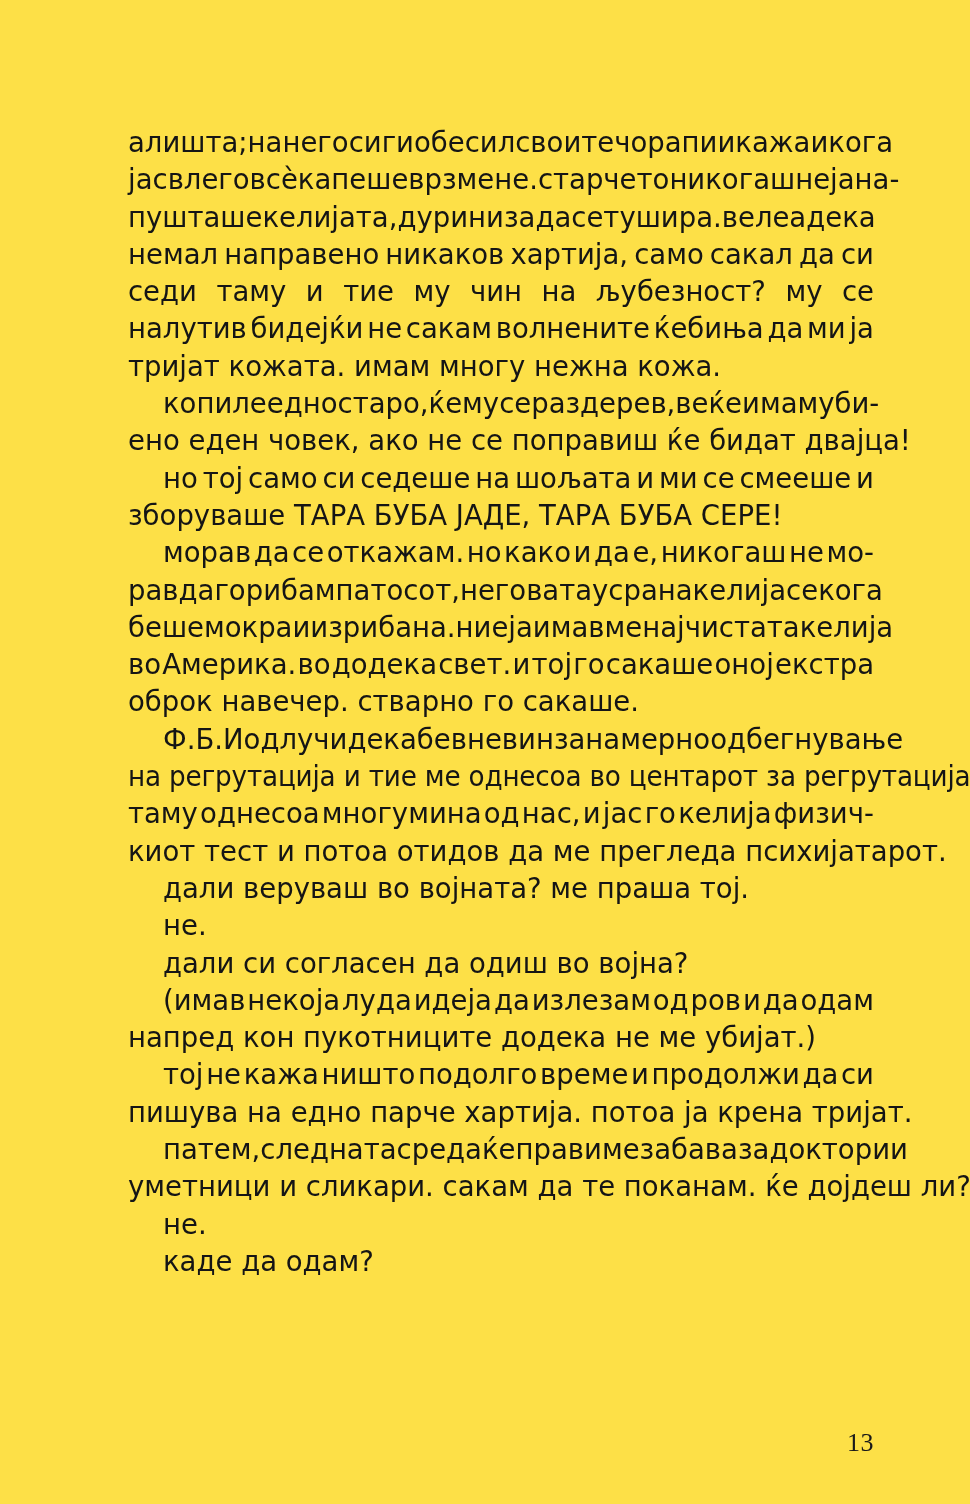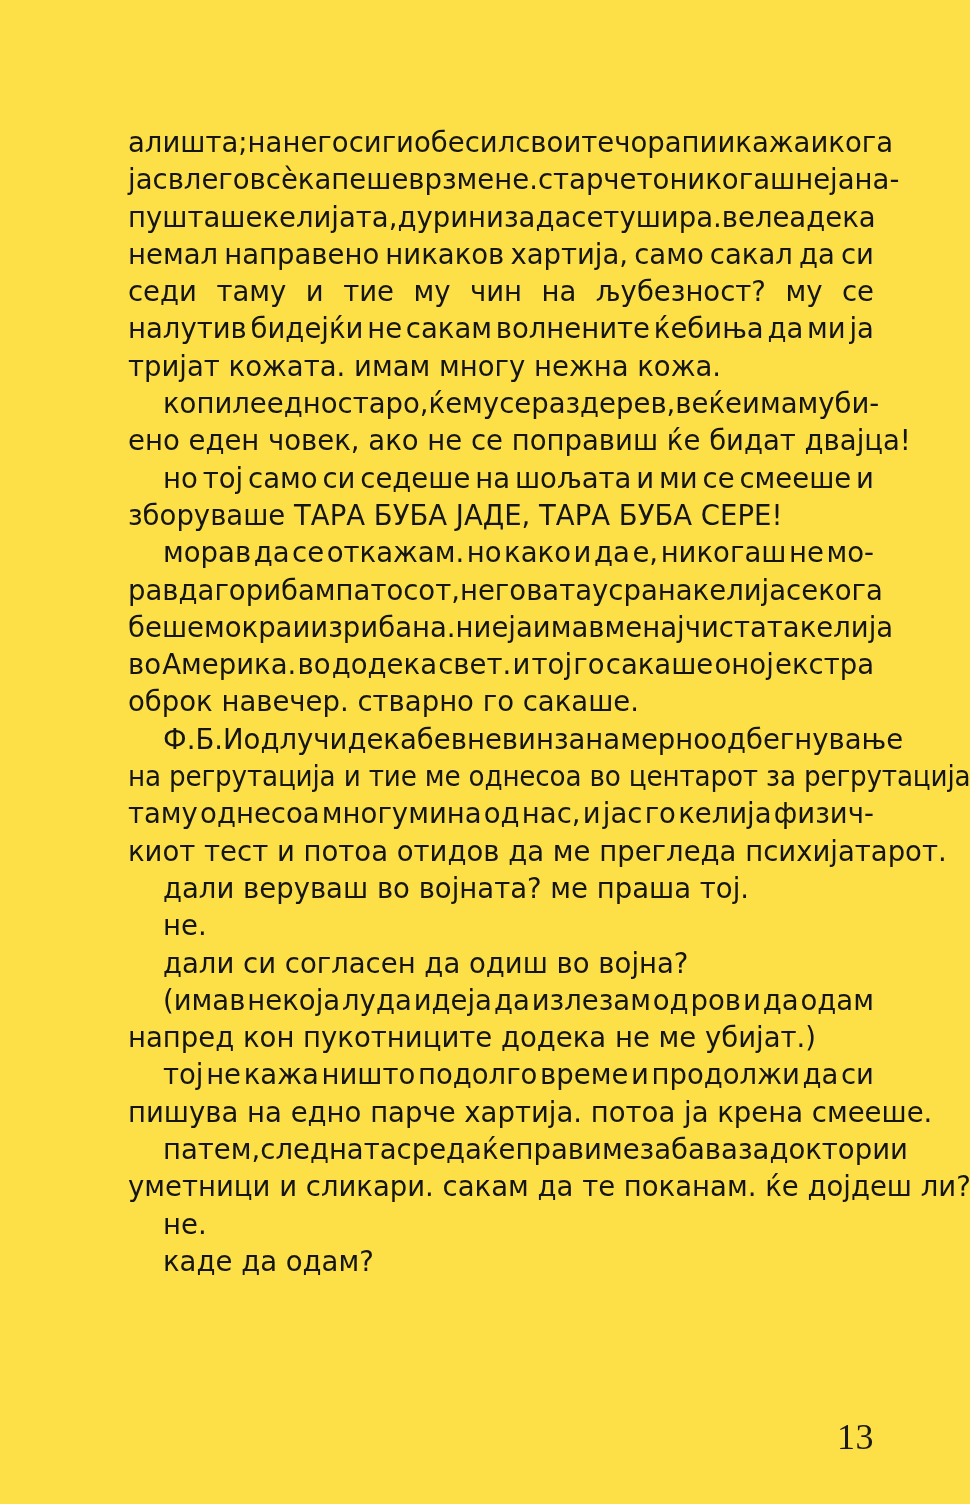--- a/index.html
+++ b/index.html
@@ -49,21 +49,21 @@
     transform: scaleX(0.955);
     transform-origin: left center;
     width: 781px;
   }
 
   .page-number {
     position: absolute;
     right: 96px;
     bottom: 46px;
     font-family: "Liberation Serif", "DejaVu Serif", serif;
-    font-size: 36px;
+    font-size: 26px;
     color: #1a1a1a;
     letter-spacing: 0.5px;
   }
 </style>
 </head>
 <body>
 
 <div class="page">
 
   <div class="text-column" id="body-col">
@@ -86,21 +86,21 @@
       <div class="ln ind just"><span>Ф.Б.И</span><span>одлучи</span><span>дека</span><span>бев</span><span>невин</span><span>за</span><span>намерно</span><span>одбегнување</span></div>
       <div class="ln squeeze">на регрутација и тие ме однесоа во центарот за регрутација,</div>
       <div class="ln just"><span>таму</span><span>однесоа</span><span>многумина</span><span>од</span><span>нас,</span><span>и</span><span>јас</span><span>го</span><span>келија</span><span>физич-</span></div>
       <div class="ln">киот тест  и потоа отидов да ме прегледа психијатарот.</div>
       <div class="ln ind">дали веруваш во војната? ме праша тој.</div>
       <div class="ln ind">не.</div>
       <div class="ln ind">дали си согласен да одиш во војна?</div>
       <div class="ln ind just"><span>(имав</span><span>некоја</span><span>луда</span><span>идеја</span><span>да</span><span>излезам</span><span>од</span><span>ров</span><span>и</span><span>да</span><span>одам</span></div>
       <div class="ln">напред кон пукотниците додека не ме убијат.)</div>
       <div class="ln ind just"><span>тој</span><span>не</span><span>кажа</span><span>ништо</span><span>подолго</span><span>време</span><span>и</span><span>продолжи</span><span>да</span><span>си</span></div>
-      <div class="ln">пишува на едно парче хартија. потоа ја крена смееше.</div>
+      <div class="ln">пишува на едно парче хартија. потоа ја крена тријат.</div>
       <div class="ln ind just"><span>патем,</span><span>следната</span><span>среда</span><span>ќе</span><span>правиме</span><span>забава</span><span>за</span><span>доктори</span><span>и</span></div>
       <div class="ln">уметници и сликари. сакам да те поканам. ќе дојдеш ли?</div>
       <div class="ln ind">не.</div>
       <div class="ln ind">каде да одам?</div>
     </div>
 
   <div class="page-number">13</div>
 
 </div>
 

